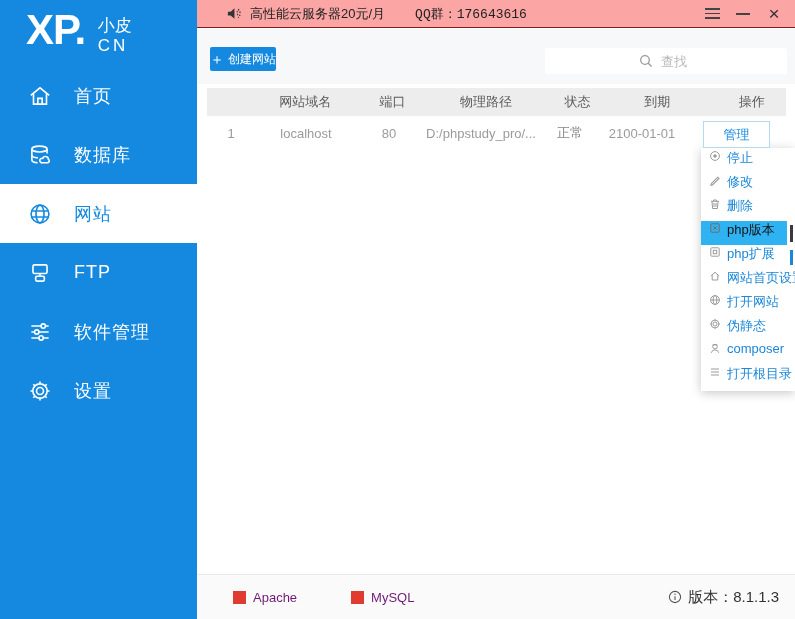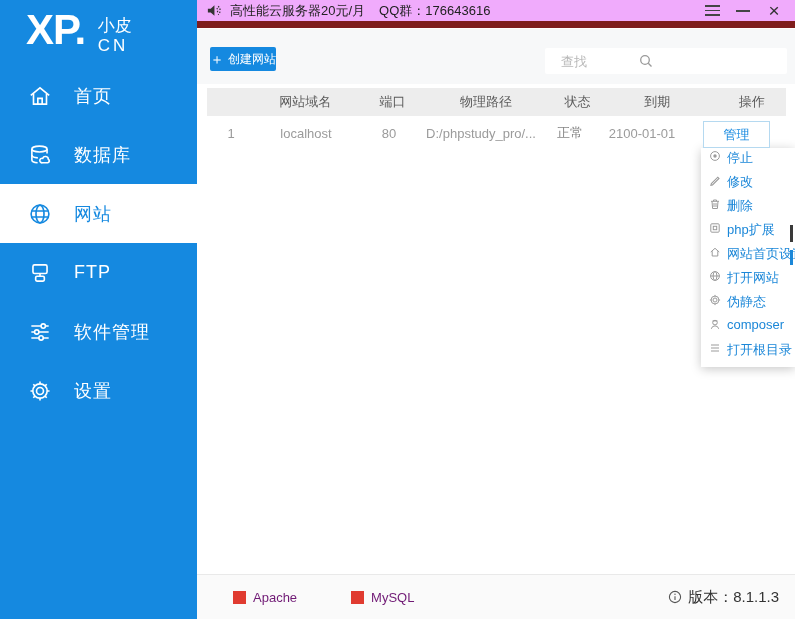--- a/index.html
+++ b/index.html
@@ -15,38 +15,38 @@
   .logo-cn { letter-spacing:3px; }
   .side-menu { margin-top:4px; }
   .side-item { height:59px; display:flex; align-items:center; padding-left:26px; color:#fff; cursor:pointer; }
   .side-item .s-ico { width:28px; height:28px; margin-right:20px; display:flex; align-items:center; justify-content:center; }
   .side-item .s-label { font-size:18px; letter-spacing:1px; }
   .side-item.active { background:#fff; color:#1589e0; }
   .side-item svg { stroke:#fff; }
   .side-item.active svg { stroke:#1589e0; }
 
   
-  .topbar { position:absolute; left:197px; top:0; right:0; height:28px; background:#f0abfc; border-bottom:7px solid #7f1d1d; display:flex; align-items:center; }
+  .topbar { position:absolute; left:197px; top:0; right:0; height:28px; background:#fca5a5; border-bottom:1px solid #7f1d1d; display:flex; align-items:center;padding-left:20px; }
   .speaker { margin-left:9px; display:flex; align-items:center; }
   .topbar-text { margin-left:9px; font-size:13px; color:#222; }
-  .topbar-qq { margin-left:14px; font-size:13px; color:#222; }
+  .topbar-qq { margin-left:30px; font-size:13px; color:#222;font-family:Liberation Mono, monospace; }
   .win-controls { margin-left:auto; display:flex; align-items:center; gap:13px; padding-right:12px; }
   .wc { width:18px; height:18px; display:flex; align-items:center; justify-content:center; cursor:pointer; color:#444; }
   .hamburger { display:flex; flex-direction:column; gap:3px; }
   .hamburger span { display:block; width:15px; height:1.6px; background:#444; }
   .minimize-bar { width:14px; height:2px; background:#444; }
   .close-x { font-size:19px; line-height:16px; color:#333; }
 
   
   .toolbar { position:absolute; left:197px; top:29px; right:0; height:55px; background:#f7f8f9; }
   .create-btn { position:absolute; left:13px; top:18px; width:66px; height:24px; background:#1589e0; color:#fff; border:none; border-radius:2px; font-size:12px; cursor:pointer; display:flex; align-items:center; justify-content:center; gap:4px; font-family:inherit; }
   .plus-glyph { font-size:14px; line-height:12px; }
   .search-wrap { position:absolute; left:348px; top:19px; width:242px; height:26px; background:#fff; border-radius:2px; }
   .search-wrap svg { position:absolute; left:calc(50% - 27px); top:6px; }
-  .search-input { width:100%; height:100%; border:none; outline:none; background:transparent; text-align:left; font-size:13px; color:#555; padding-left:16px; font-family:inherit; }
+  .search-input { width:100%; height:100%; border:none; outline:none; background:transparent; text-align:center; font-size:13px; color:#555; padding-left:16px; font-family:inherit; }
   .search-input::placeholder { color:#b8b8b8; }
 
   
   .main { position:absolute; left:197px; top:84px; right:0; bottom:45px; background:#fff; }
   .thead { position:absolute; left:10px; top:4px; width:579px; height:28px; background:#ededed; display:flex; align-items:center;gap:31px; }
   .trow { position:absolute; left:10px; top:32px; width:579px; height:34px; display:flex; align-items:center; background:#fff; }
   .cell { text-align:center; font-size:13px; }
   .c0{width:48px;} .c1{width:102px;} .c2{width:64px;} .c3{width:120px;} .c4{width:58px;} .c5{width:86px;} .c6{width:101px;}
   .thead .cell { color:#5a5a5a; }
   .trow .cell { color:#9b9b9b; }
@@ -247,20 +247,29 @@
 
     <div class="ctx-item">
       <span class="m-ico">
         <svg width="12" height="12" viewBox="0 0 12 12" fill="none" stroke-width="1">
           <path d="M2 3.3 H10 M4.5 3.3 V2 H7.5 V3.3 M3 3.3 L3.6 10.5 H8.4 L9 3.3 M5 5 V9 M7 5 V9"></path>
         </svg>
       </span>
       <span class="m-label">删除</span>
     </div>
 
+    <div class="ctx-item highlighted">
+      <span class="m-ico">
+        <svg width="12" height="12" viewBox="0 0 12 12" fill="none" stroke-width="1">
+          <rect x="1.8" y="1.8" width="8.4" height="8.4" rx="1"></rect>
+            <path d="M4.3 4.3 L7.7 7.7 M7.7 4.3 L4.3 7.7"></path>
+        </svg>
+      </span>
+      <span class="m-label">php版本</span>
+    </div>
 
     <div class="ctx-item">
       <span class="m-ico">
         <svg width="12" height="12" viewBox="0 0 12 12" fill="none" stroke-width="1">
           <rect x="1.8" y="1.8" width="8.4" height="8.4" rx="1"></rect>
             <rect x="4.3" y="4.3" width="3.4" height="3.4"></rect>
         </svg>
       </span>
       <span class="m-label">php扩展</span>
     </div>

